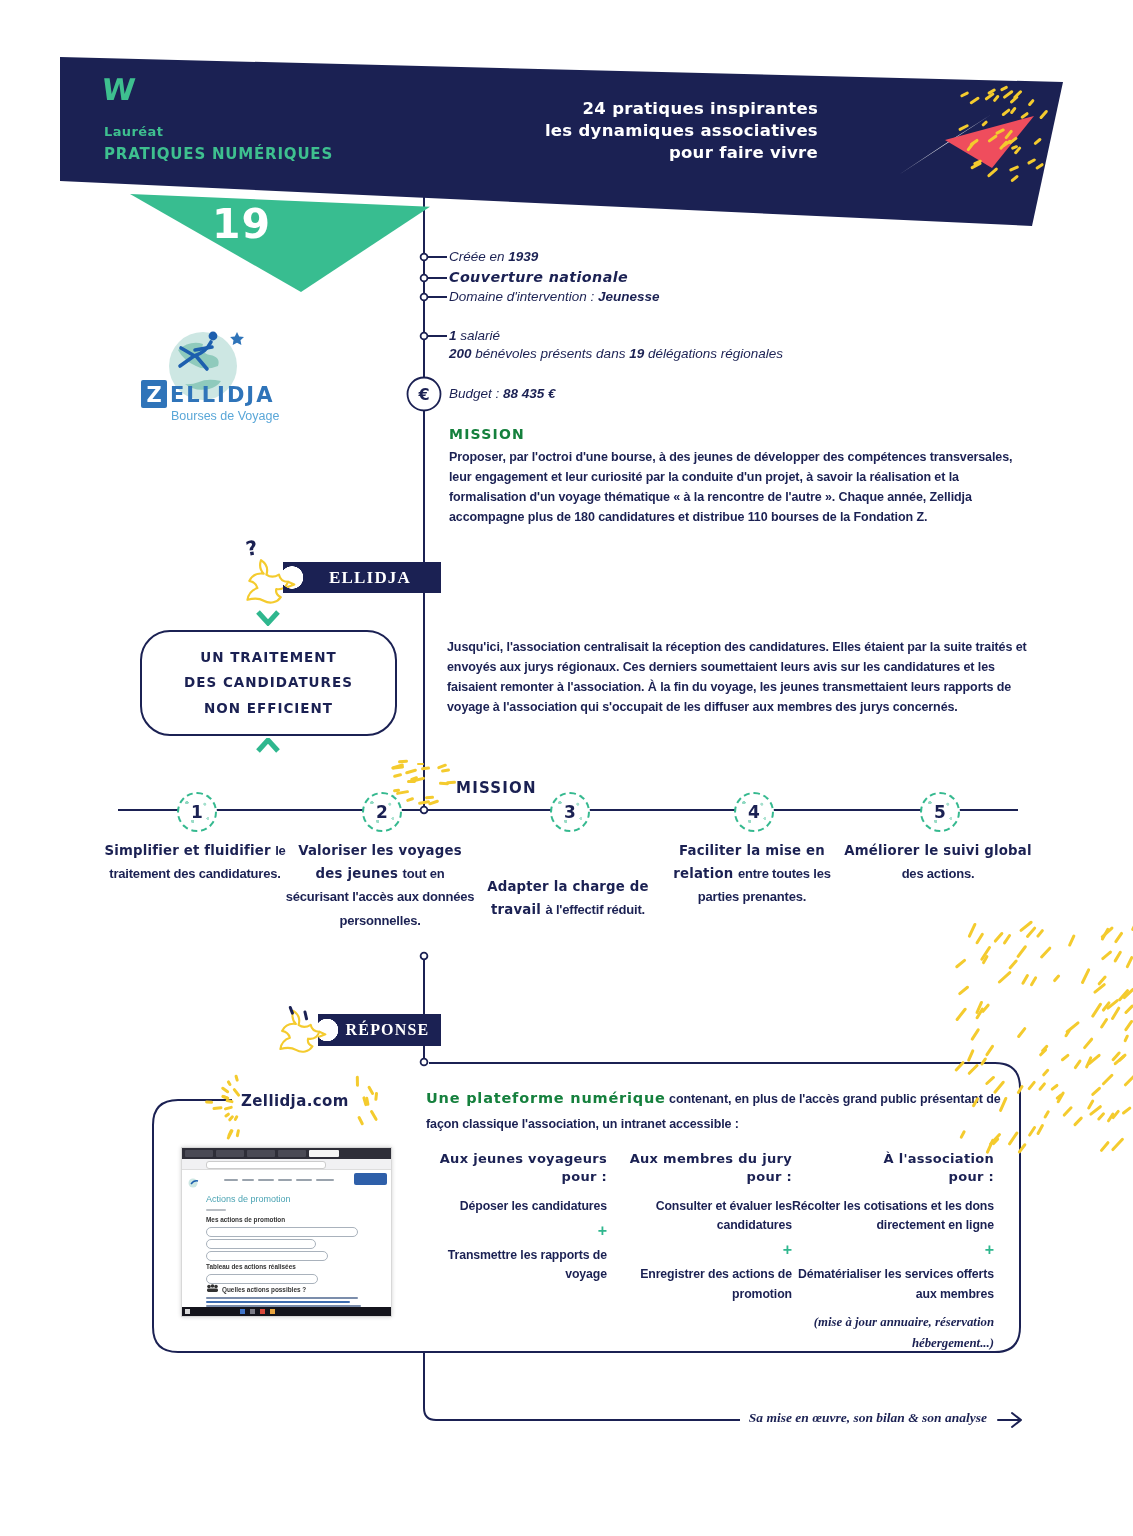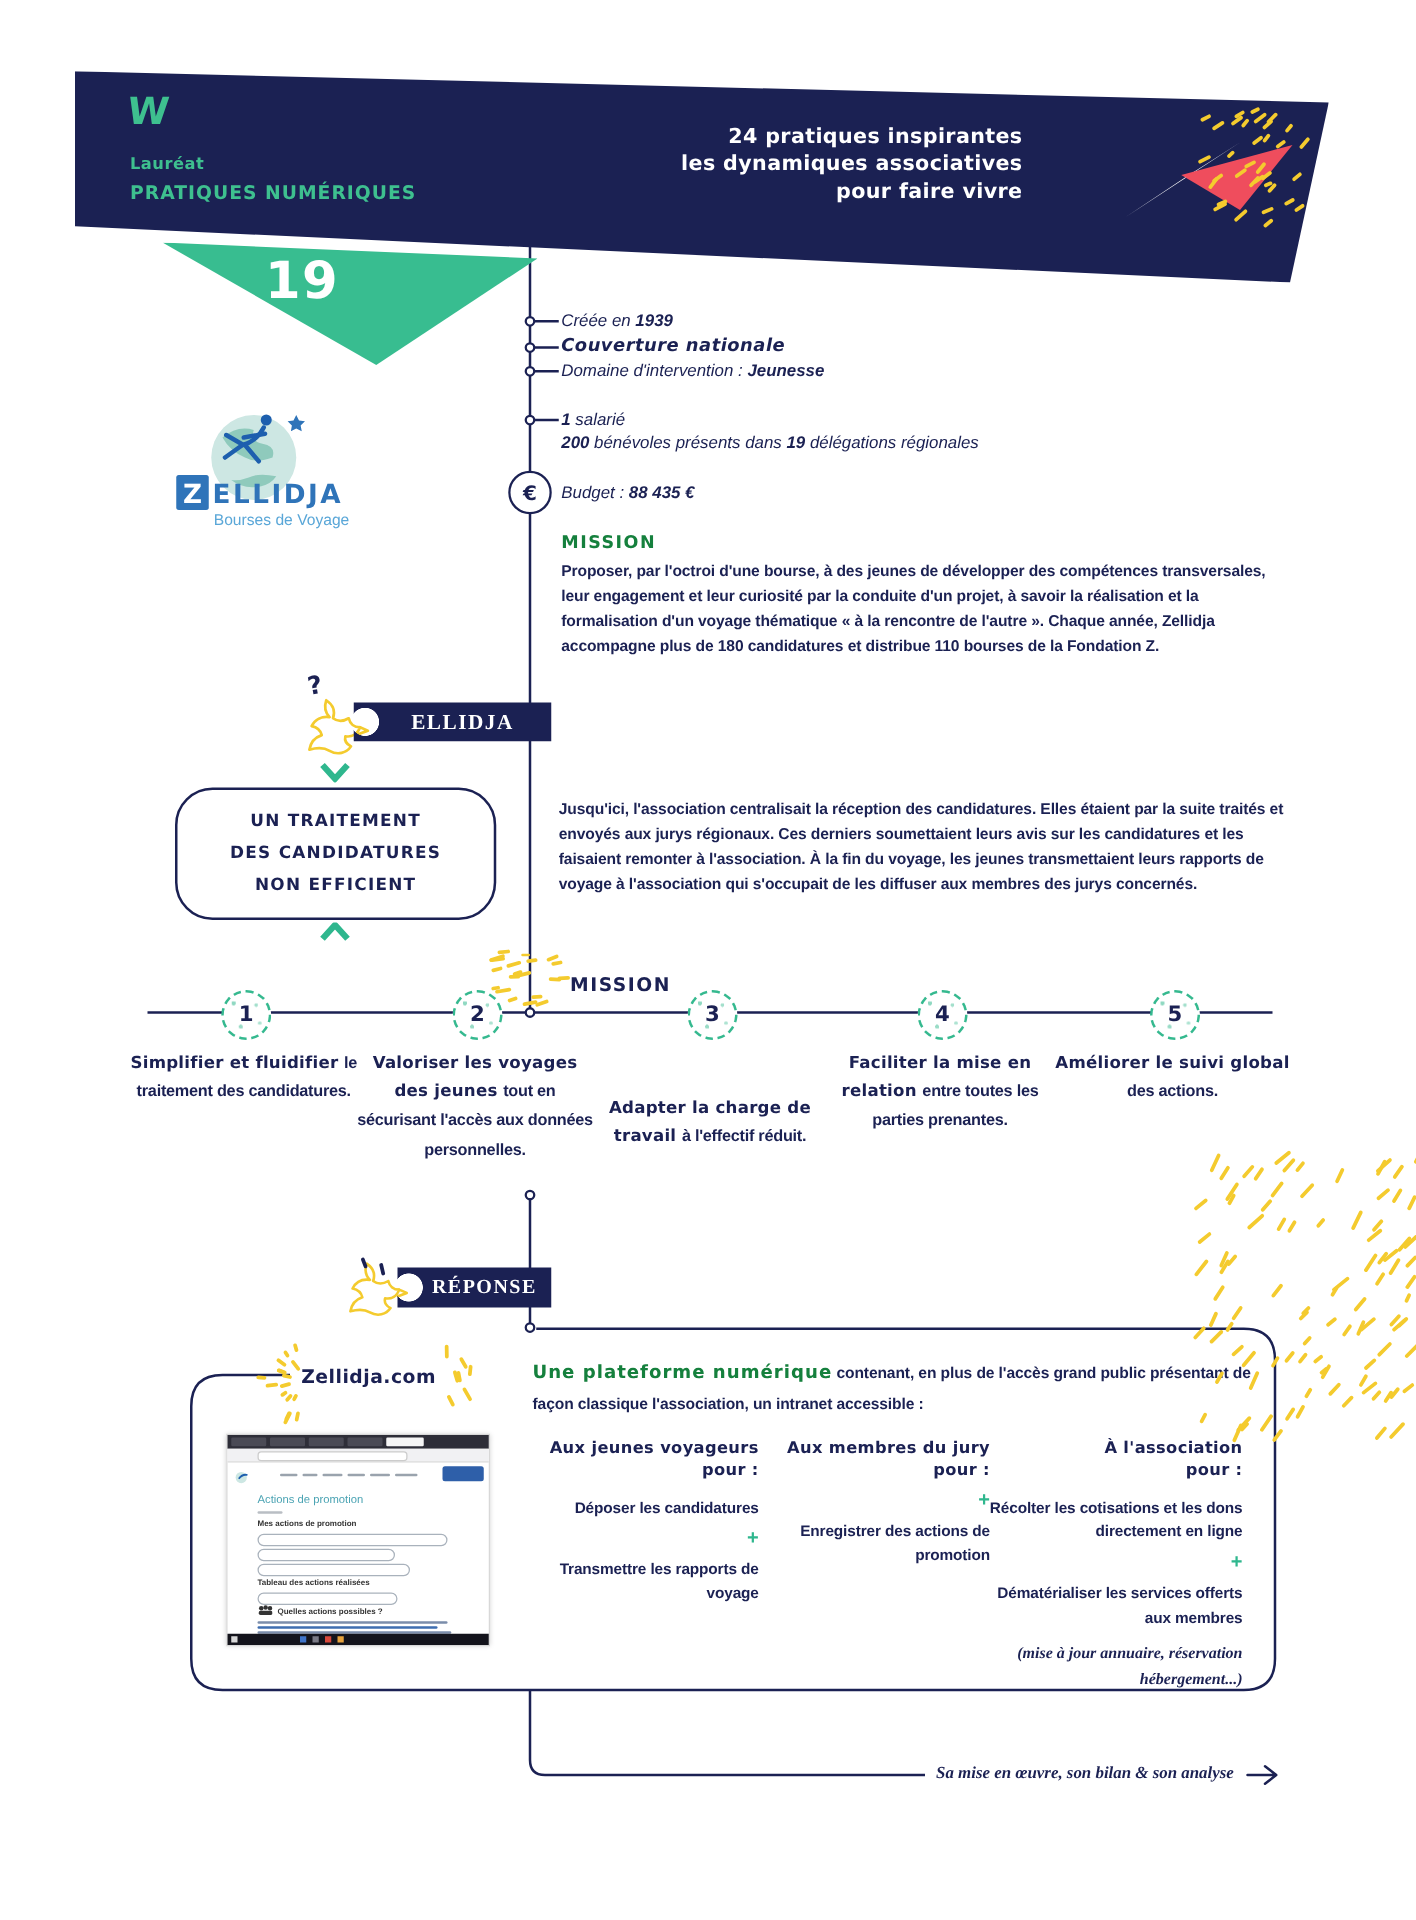--- a/index.html
+++ b/index.html
@@ -210,20 +210,21 @@
 <div class="abs col" style="left:425px;top:1150px;width:182px;">
   <div class="ct">Aux jeunes voyageurs</div>
   <div class="ct">pour :</div>
   <div class="ci">Déposer les candidatures</div>
   <div class="plus">+</div>
   <div class="ci" style="margin-top:6px;">Transmettre les rapports de voyage</div>
 </div>
 <div class="abs col" style="left:608px;top:1150px;width:184px;">
   <div class="ct">Aux membres du jury</div>
   <div class="ct">pour :</div>
+  <div class="ci">Consulter et évaluer les candidatures</div>
   <div class="plus">+</div>
   <div class="ci" style="margin-top:6px;">Enregistrer des actions de promotion</div>
 </div>
 <div class="abs col" style="left:788px;top:1150px;width:206px;">
   <div class="ct">À l'association</div>
   <div class="ct">pour :</div>
   <div class="ci">Récolter les cotisations et les dons directement en ligne</div>
   <div class="plus">+</div>
   <div class="ci" style="margin-top:6px;">Dématérialiser les services offerts aux membres</div>
   <div class="note">(mise à jour annuaire, réservation hébergement...)</div>

